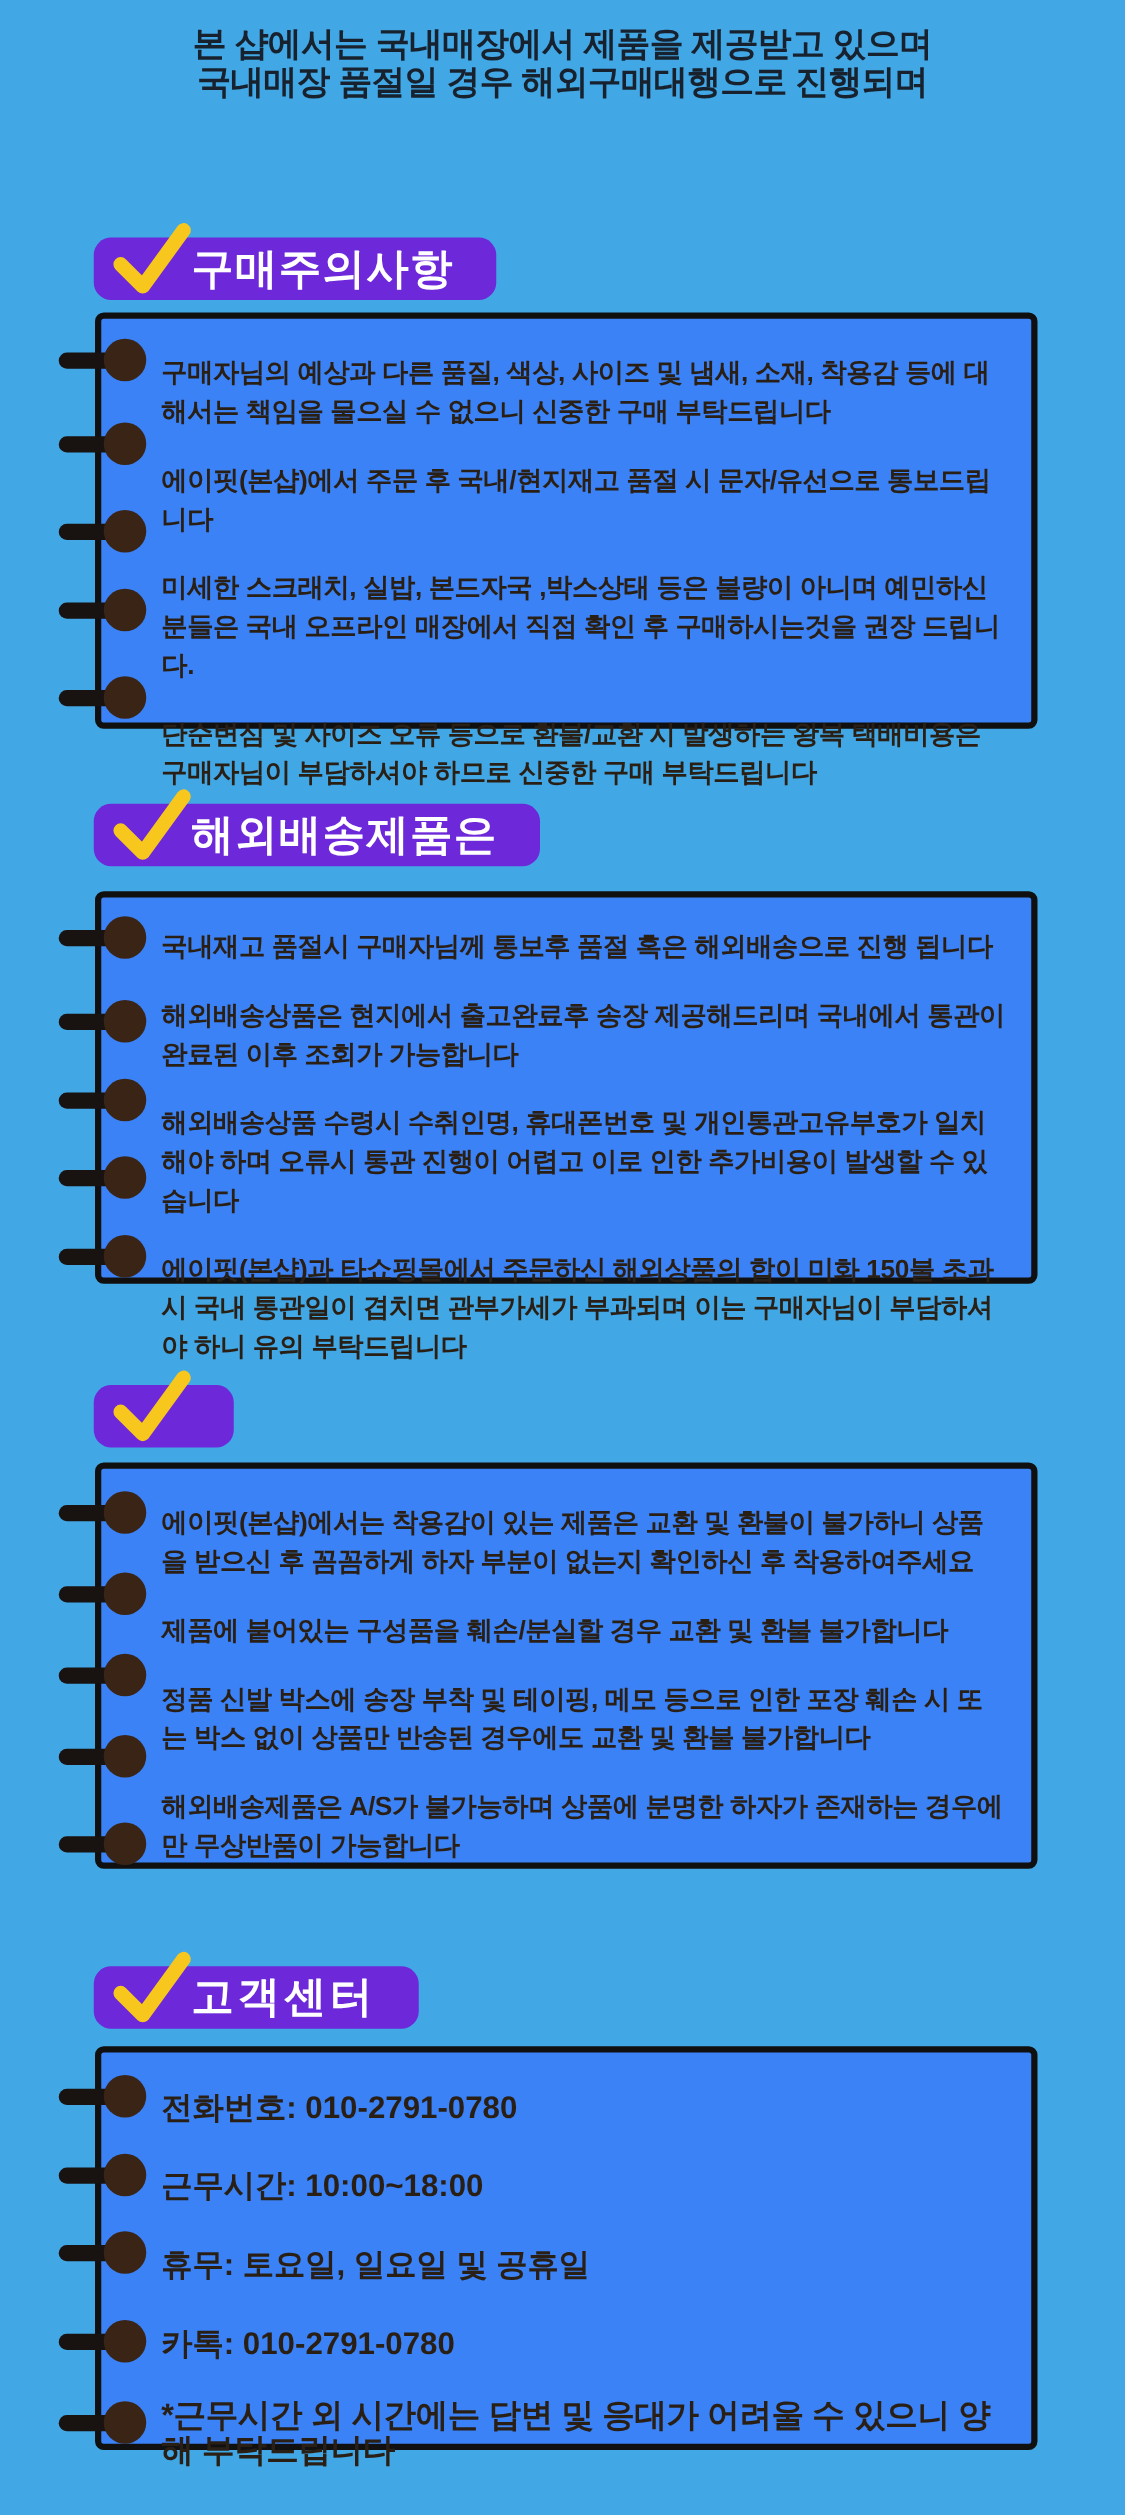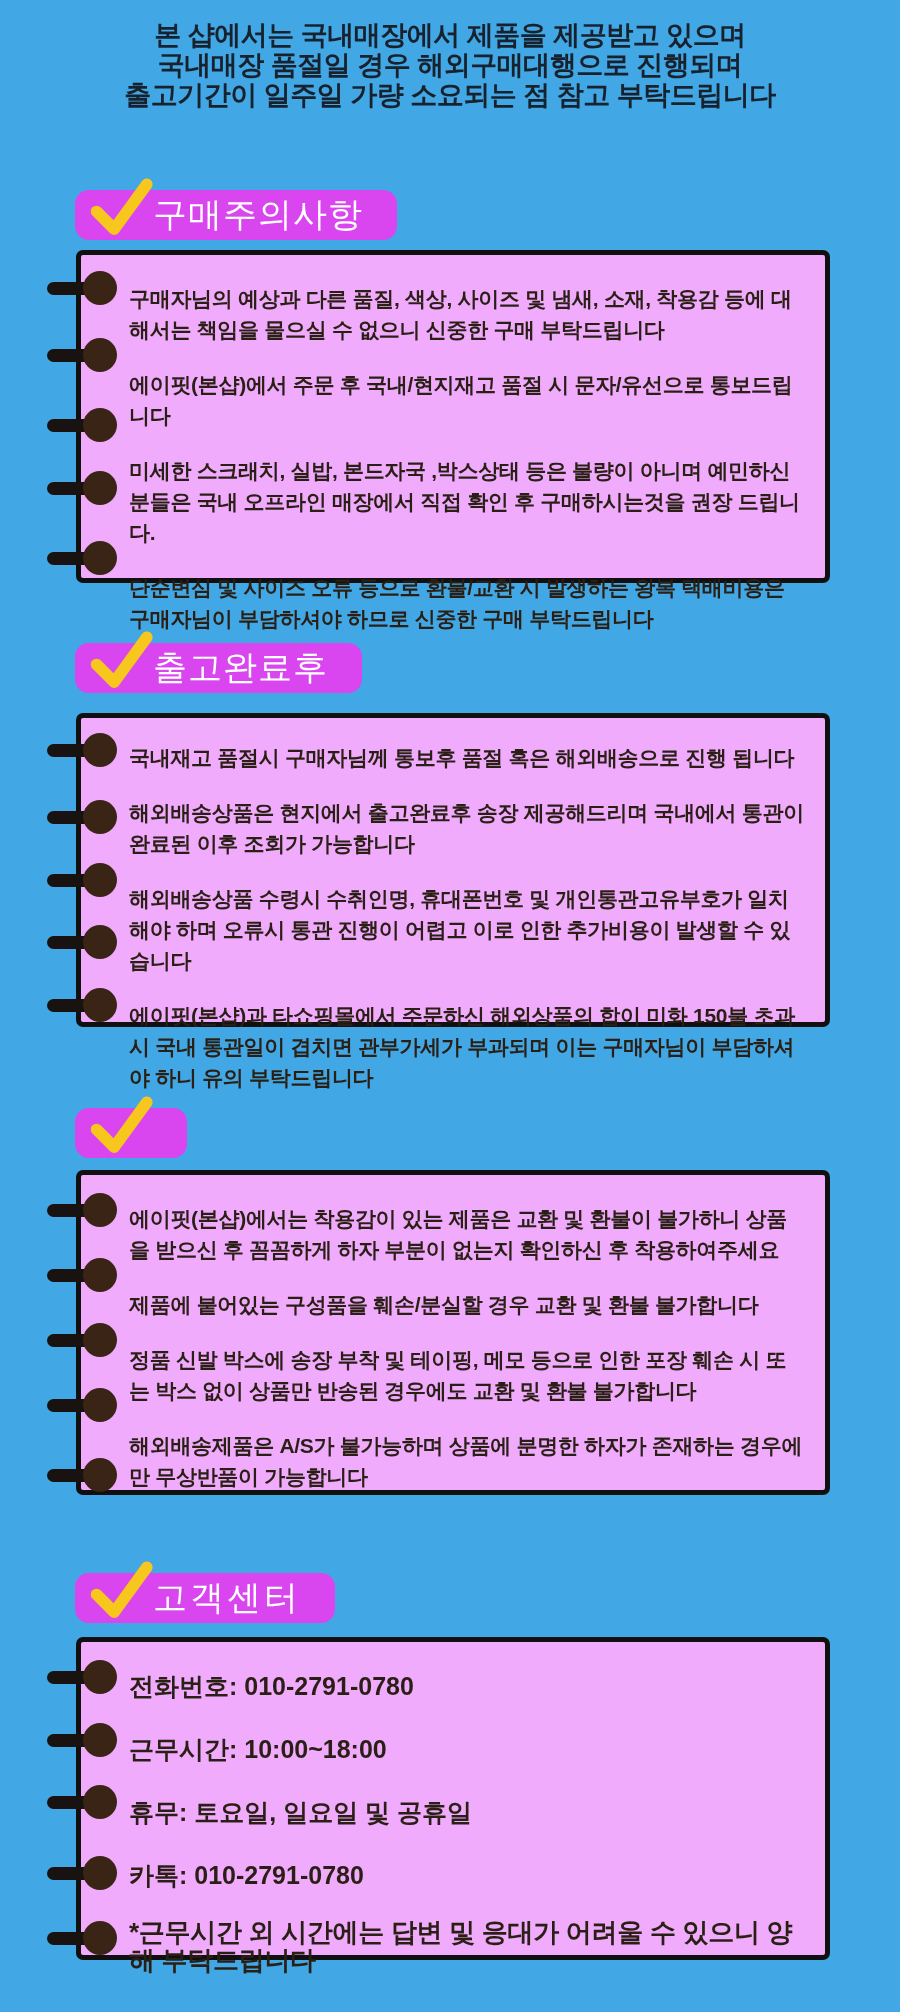--- a/index.html
+++ b/index.html
@@ -22,44 +22,44 @@
     font-size: 27px;
     font-weight: bold;
     line-height: 30px;
     letter-spacing: -0.5px;
   }
   
   .badge {
     position: absolute;
     left: 75px;
     height: 50px;
-    background: #d946ef;
+    background: #6d28d9;
     border-radius: 14px;
     display: inline-flex;
     align-items: center;
     padding: 0 34px 0 78px;
     color: #ffffff;
     font-size: 34px;
-    font-weight: normal;
+    font-weight: bold;
     letter-spacing: 1px;
     box-sizing: border-box;
   }
   .badge .check {
     position: absolute;
     left: 12px;
     top: -18px;
     width: 68px;
     height: 68px;
   }
   
   .notice-box {
     position: absolute;
     left: 76px;
     width: 754px;
-    background: #f0abfc;
+    background: #3b82f6;
     border: 5px solid #101010;
     border-radius: 7px;
     box-sizing: border-box;
     color: #2a1f15;
   }
   .notice-box .content {
     padding: 28px 20px 12px 48px;
   }
   .notice-box p {
     margin: 0 0 24px 0;
@@ -107,21 +107,20 @@
   }
 </style>
 </head>
 <body>
 
 <div class="page">
 
   <div class="top-notice">
     <div>본 샵에서는 국내매장에서 제품을 제공받고 있으며</div>
     <div>국내매장 품절일 경우 해외구매대행으로 진행되며</div>
-    <div>출고기간이 일주일 가량 소요되는 점 참고 부탁드립니다</div>
   </div>
 
   <div class="badge" style="top:190px">
     <svg class="check" viewBox="0 0 100 100">
       <path d="M14 58 L40 84 L88 18" fill="none" stroke="#f7c71d" stroke-width="17" stroke-linecap="round" stroke-linejoin="round"></path>
     </svg>
     <span>구매주의사항</span>
   </div>
 
   <div class="notice-box" style="top:250px;height:333px">
@@ -150,21 +149,21 @@
       <p>에이핏(본샵)에서 주문 후 국내/현지재고 품절 시 문자/유선으로 통보드립니다</p>
       <p>미세한 스크래치, 실밥, 본드자국 ,박스상태 등은 불량이 아니며 예민하신 분들은 국내 오프라인 매장에서 직접 확인 후 구매하시는것을 권장 드립니다.</p>
       <p>단순변심 및 사이즈 오류 등으로 환불/교환 시 발생하는 왕복 택배비용은 구매자님이 부담하셔야 하므로 신중한 구매 부탁드립니다</p>
     </div>
   </div>
 
   <div class="badge" style="top:643px">
     <svg class="check" viewBox="0 0 100 100">
       <path d="M14 58 L40 84 L88 18" fill="none" stroke="#f7c71d" stroke-width="17" stroke-linecap="round" stroke-linejoin="round"></path>
     </svg>
-    <span>출고완료후</span>
+    <span>해외배송제품은</span>
   </div>
 
   <div class="notice-box" style="top:713px;height:314px">
     <div class="pin" style="top:15px">
         <div class="stem"></div>
         <div class="head"></div>
       </div>
     <div class="pin" style="top:82px">
         <div class="stem"></div>
         <div class="head"></div>

